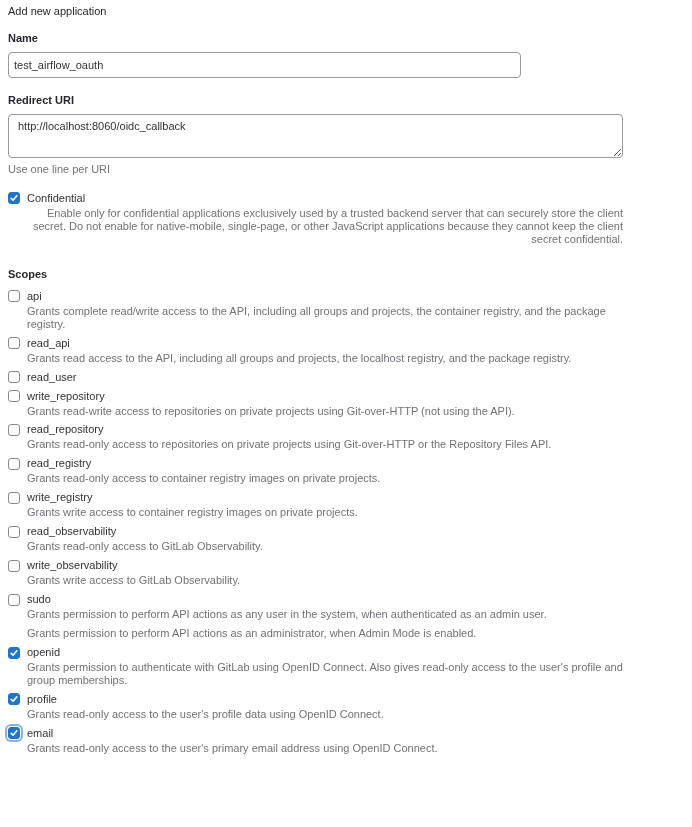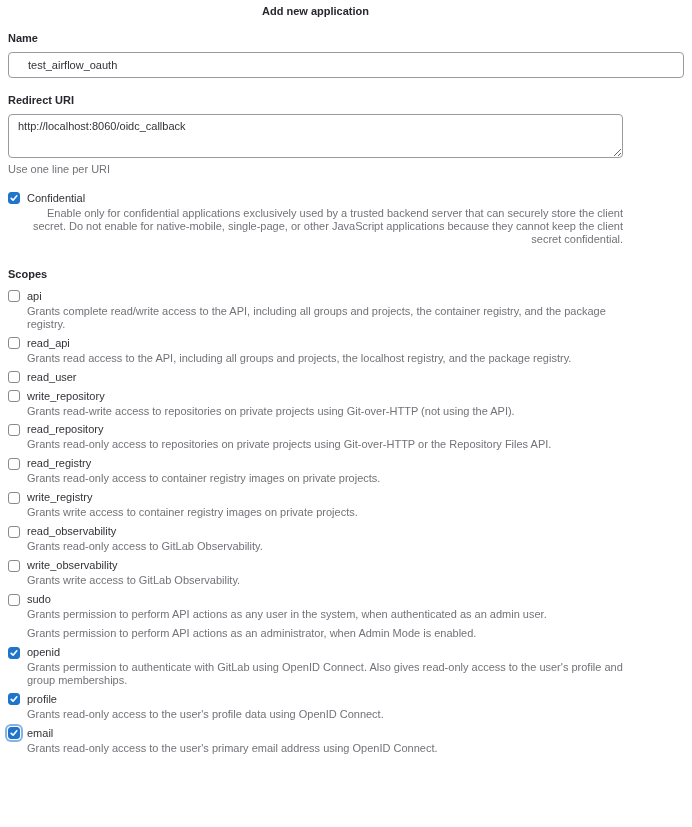--- a/index.html
+++ b/index.html
@@ -8,37 +8,36 @@
     font-family: "Liberation Sans", sans-serif;
     font-size: 11px;
     line-height: 1.18;
     color: #333238;
     width: 692px;
   }
   .page { padding: 5px 69px 14px 8px; width: 692px; }
 
   .page-title {
     font-size: 11px;
-    font-weight: bold;
+    font-weight: normal;
     margin: 0 0 14px 0;
     color: #28272d;
-    text-align: center;
   }
   .form-group { margin-bottom: 16px; }
   .field-label {
     display: block;
     font-weight: bold;
     color: #28272d;
     margin-bottom: 7px;
   }
   .text-input {
     display: block;
-    width: 676px;
+    width: 513px;
     height: 26px;
-    padding: 4px 19px;
+    padding: 4px 5px;
     font-family: "Liberation Sans", sans-serif;
     font-size: 11px;
     color: #333238;
     border: 1px solid #9b9a9f;
     border-radius: 4px;
     background: #fff;
     outline: none;
   }
   .textarea-input {
     display: block;

